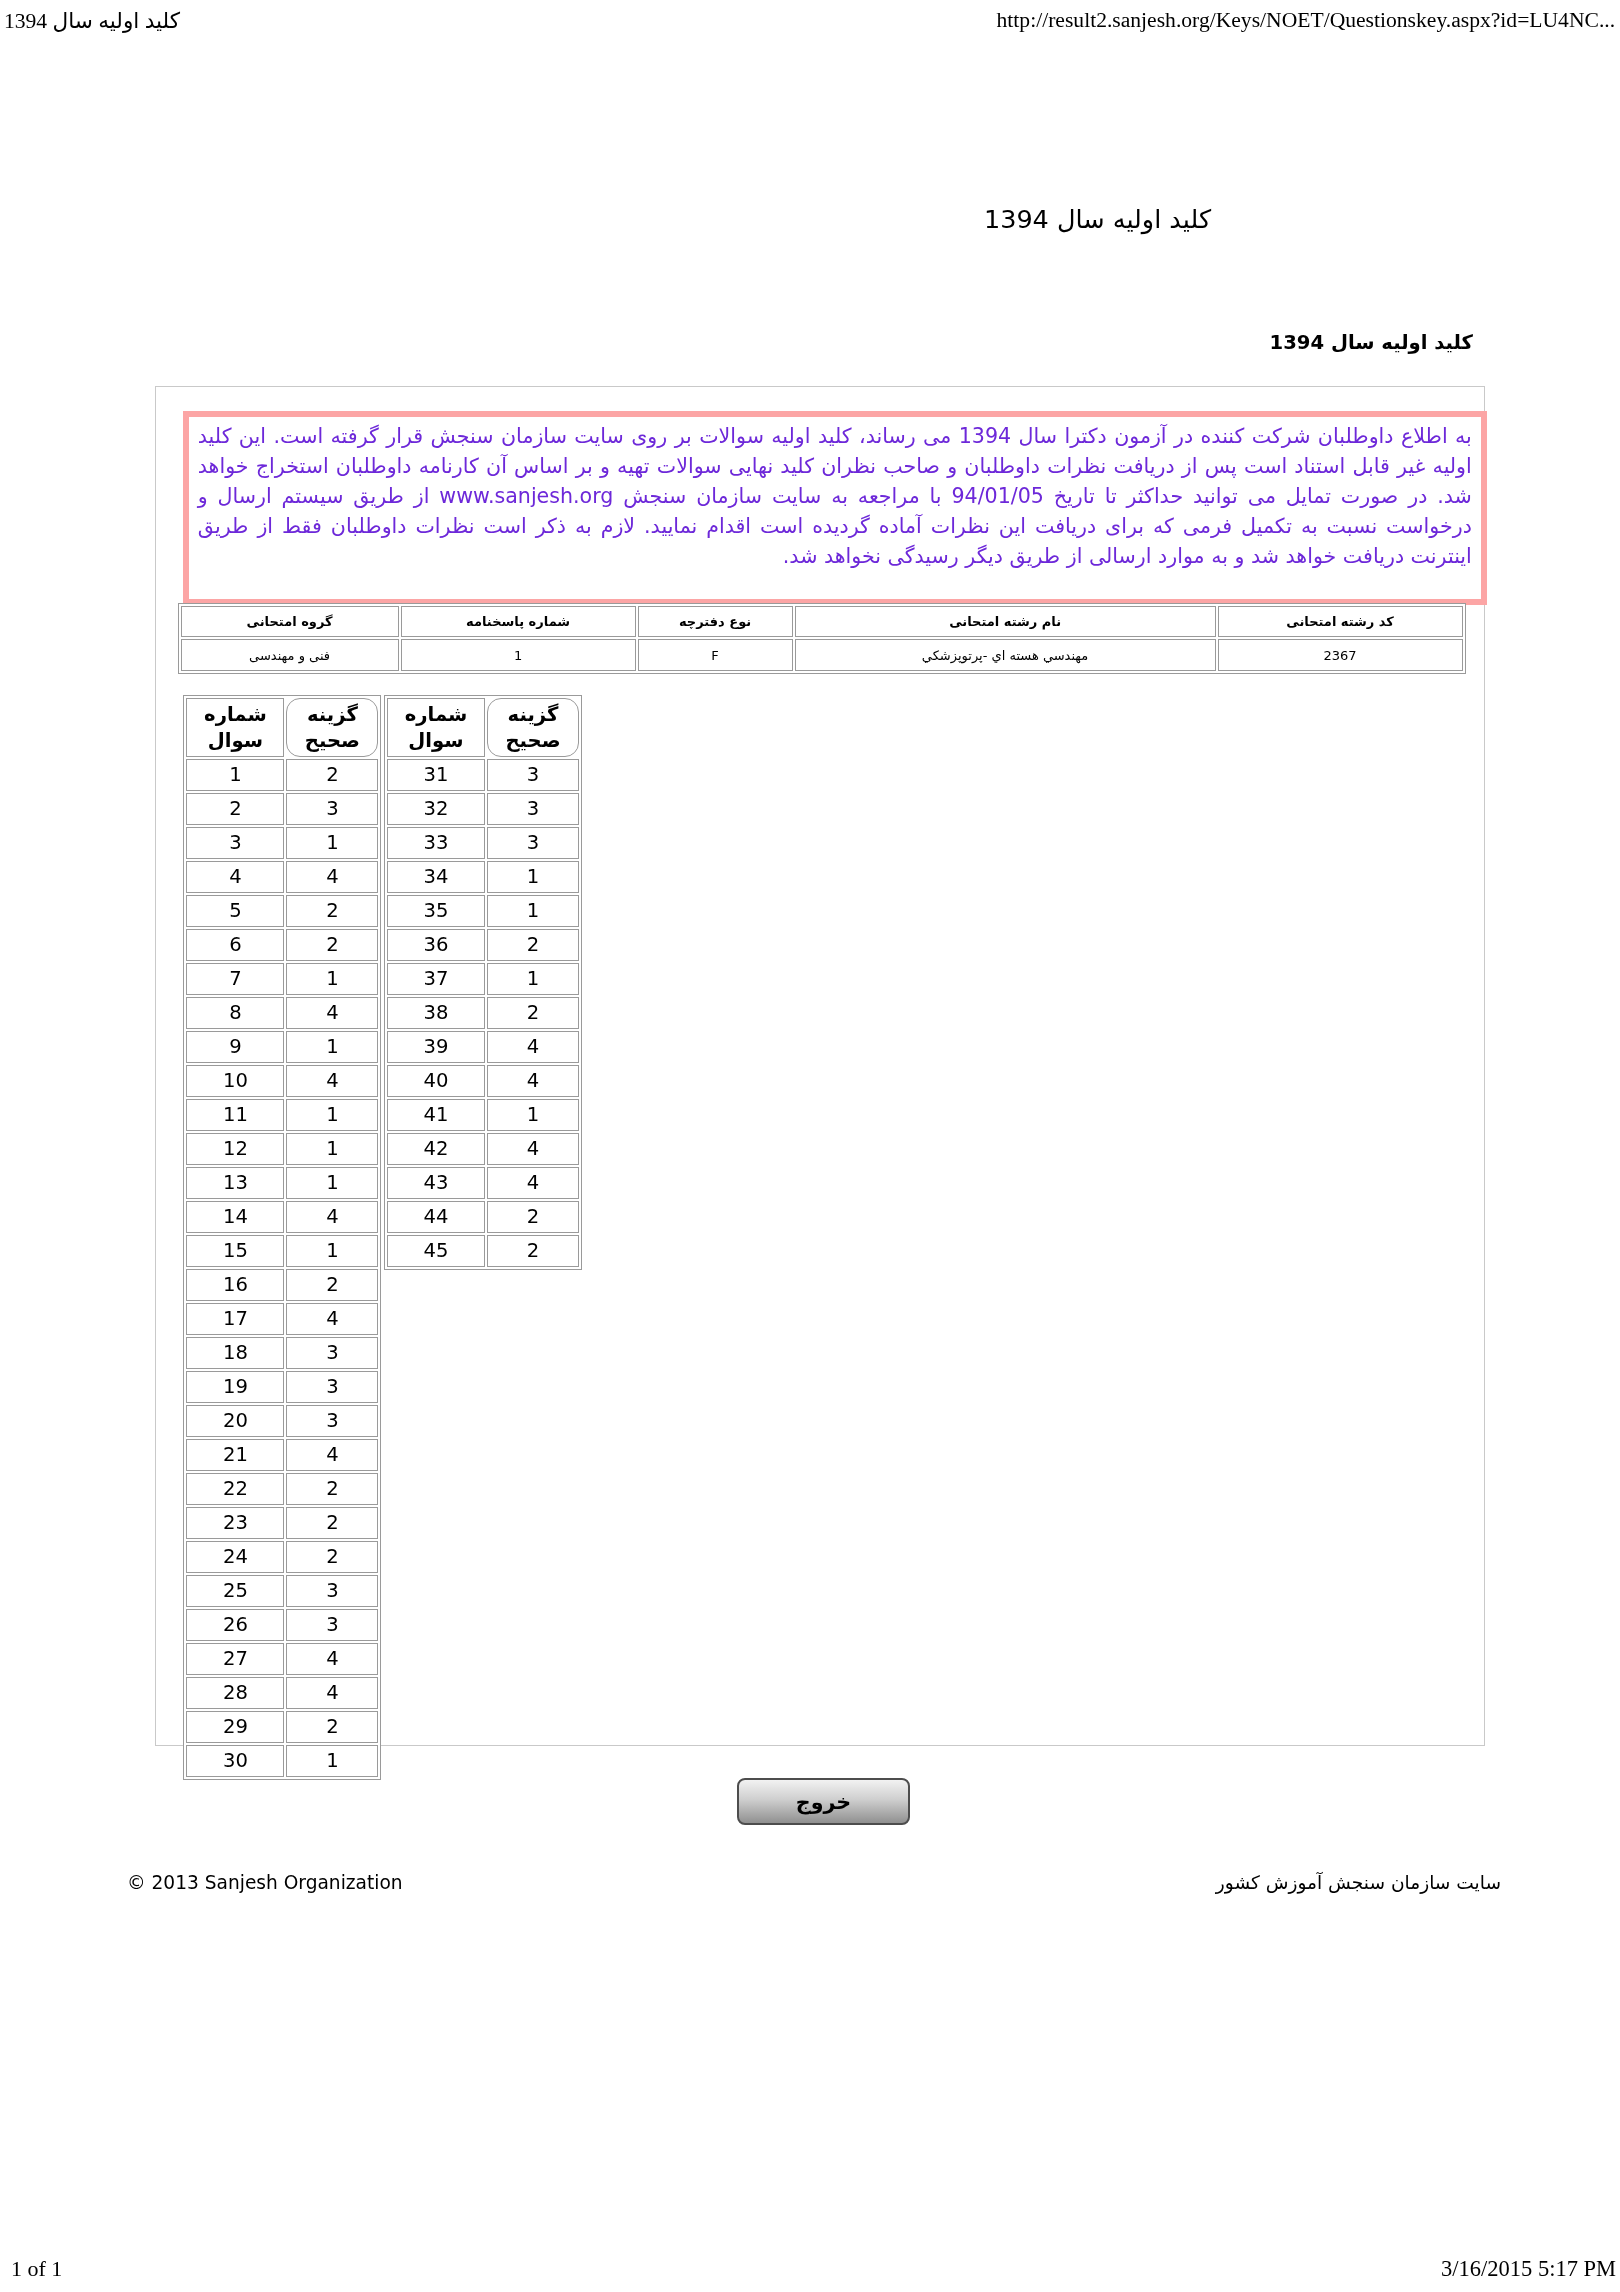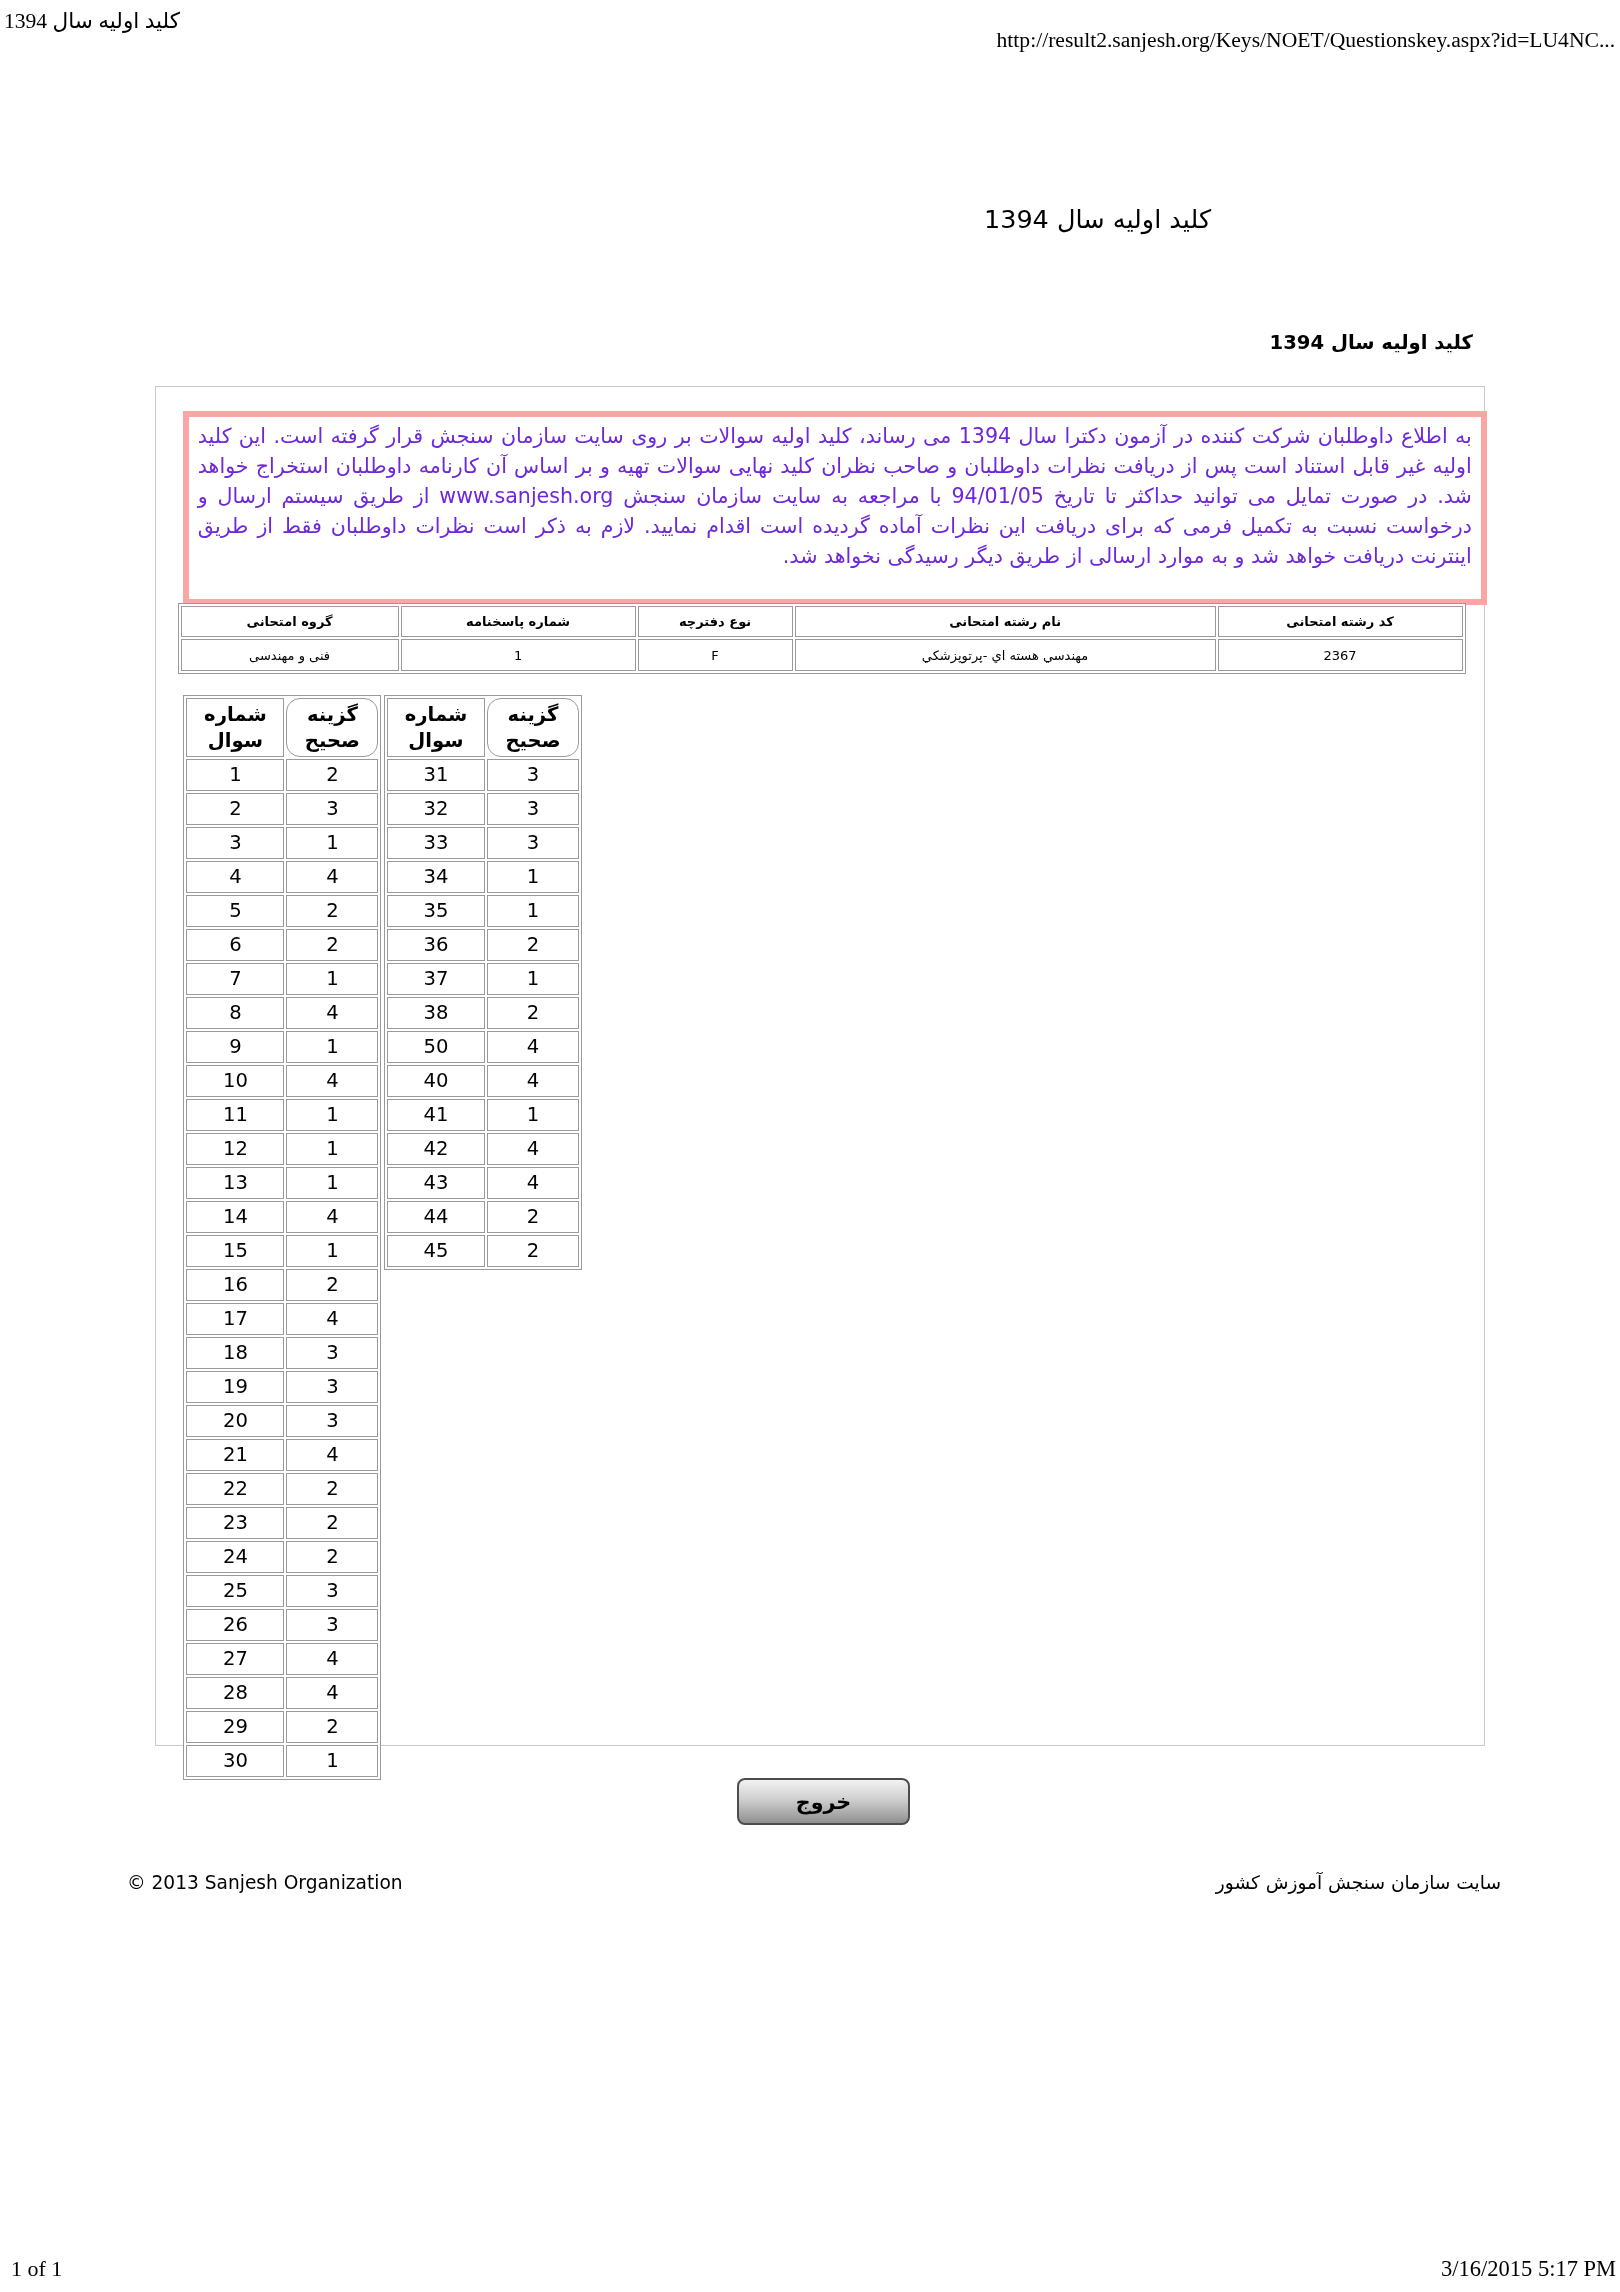--- a/index.html
+++ b/index.html
@@ -6,21 +6,21 @@
   .page{
     position:relative;
     width:1620px;height:2293px;
     background:#ffffff;color:#000;
     font-family:"DejaVu Sans","Liberation Sans",sans-serif;
     overflow:hidden;
   }
   
   .print-serif{font-family:"Liberation Serif","DejaVu Serif","DejaVu Sans",serif;font-size:21.6px;color:#000;white-space:nowrap;}
   .ph-left{position:absolute;left:3.9px;top:7.8px;}
-  .ph-right{position:absolute;right:4.9px;top:7.8px;margin-top:20px;}
+  .ph-right{position:absolute;right:4.9px;top:7.8px;}
   .pf-left{position:absolute;left:11px;top:2256px;font-size:22px;}
   .pf-right{position:absolute;right:3.9px;top:2256px;font-size:22.5px;}
 
   .title{
     position:absolute;left:882px;top:204px;width:431px;
     text-align:center;font-size:25.5px;direction:rtl;
   }
   .heading{
     position:absolute;right:147px;top:331px;
     font-size:19.6px;font-weight:bold;direction:rtl;
@@ -298,21 +298,21 @@
           </tr>
           <tr>
             <td>37</td>
             <td>1</td>
           </tr>
           <tr>
             <td>38</td>
             <td>2</td>
           </tr>
           <tr>
-            <td>50</td>
+            <td>39</td>
             <td>4</td>
           </tr>
           <tr>
             <td>40</td>
             <td>4</td>
           </tr>
           <tr>
             <td>41</td>
             <td>1</td>
           </tr>

